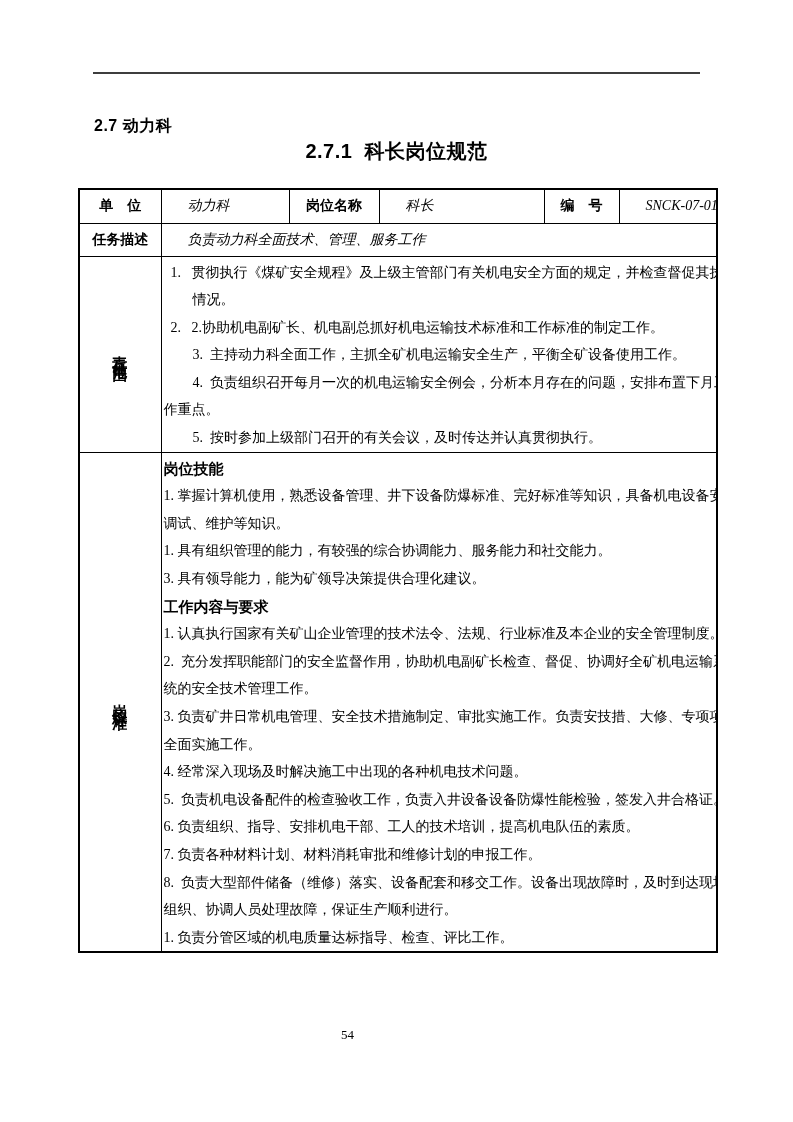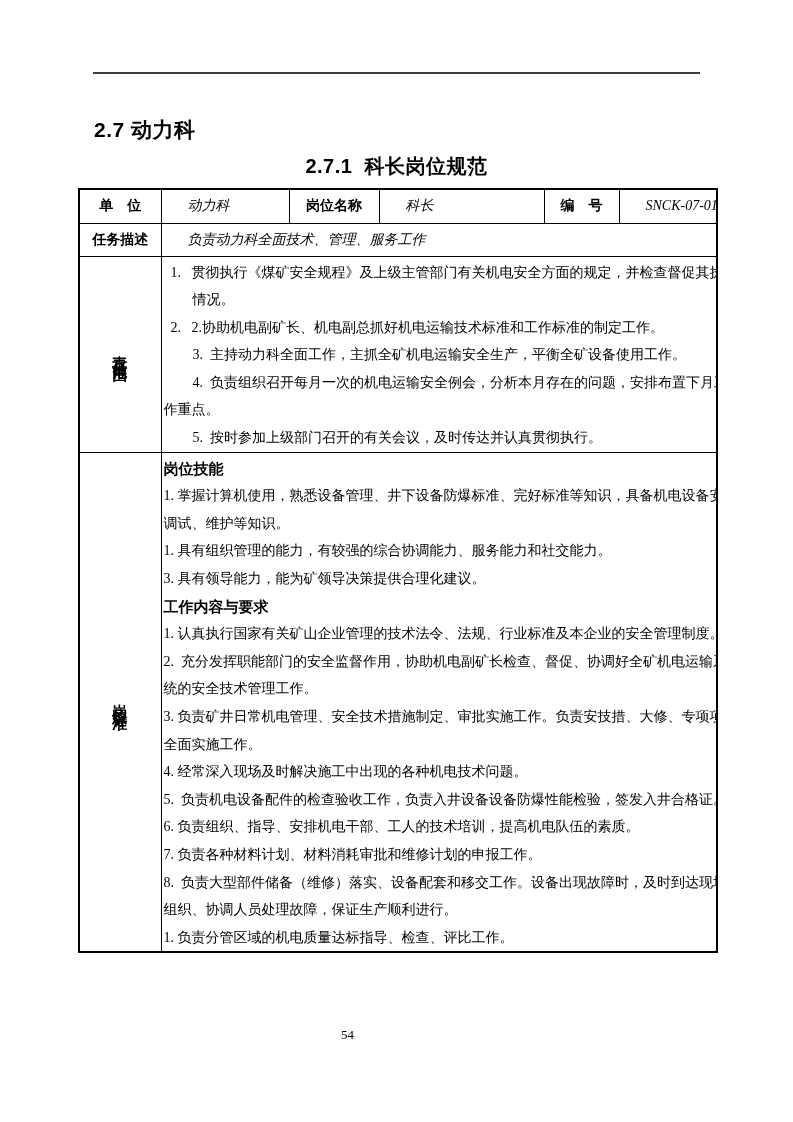--- a/index.html
+++ b/index.html
@@ -6,24 +6,24 @@
   body{
     width:793px;height:1122px;background:#ffffff;position:relative;
     font-family:"Liberation Serif","DejaVu Serif",serif;
     color:#000;
     overflow:hidden;
   }
   .header-rule{position:absolute;left:93px;top:72px;width:607px;height:2px;background:#3d3d3d;}
   .h1{
     position:absolute;left:94px;top:116px;
     font-family:"Liberation Sans","DejaVu Sans",sans-serif;
-    font-weight:bold;font-size:21px;white-space:pre;letter-spacing:0.5px;
+    font-weight:bold;font-size:16px;white-space:pre;letter-spacing:0.5px;
   }
   .h2{
-    position:absolute;left:0;top:153px;width:793px;text-align:center;
+    position:absolute;left:0;top:138px;width:793px;text-align:center;
     font-family:"Liberation Sans","DejaVu Sans",sans-serif;
     font-weight:bold;font-size:20px;white-space:pre;letter-spacing:0.5px;
   }
   table.spec{
     position:absolute;left:78px;top:188px;width:638px;
     border-collapse:collapse;table-layout:fixed;
     border:2px solid #000;
   }
   table.spec td{
     border:1px solid #000;

